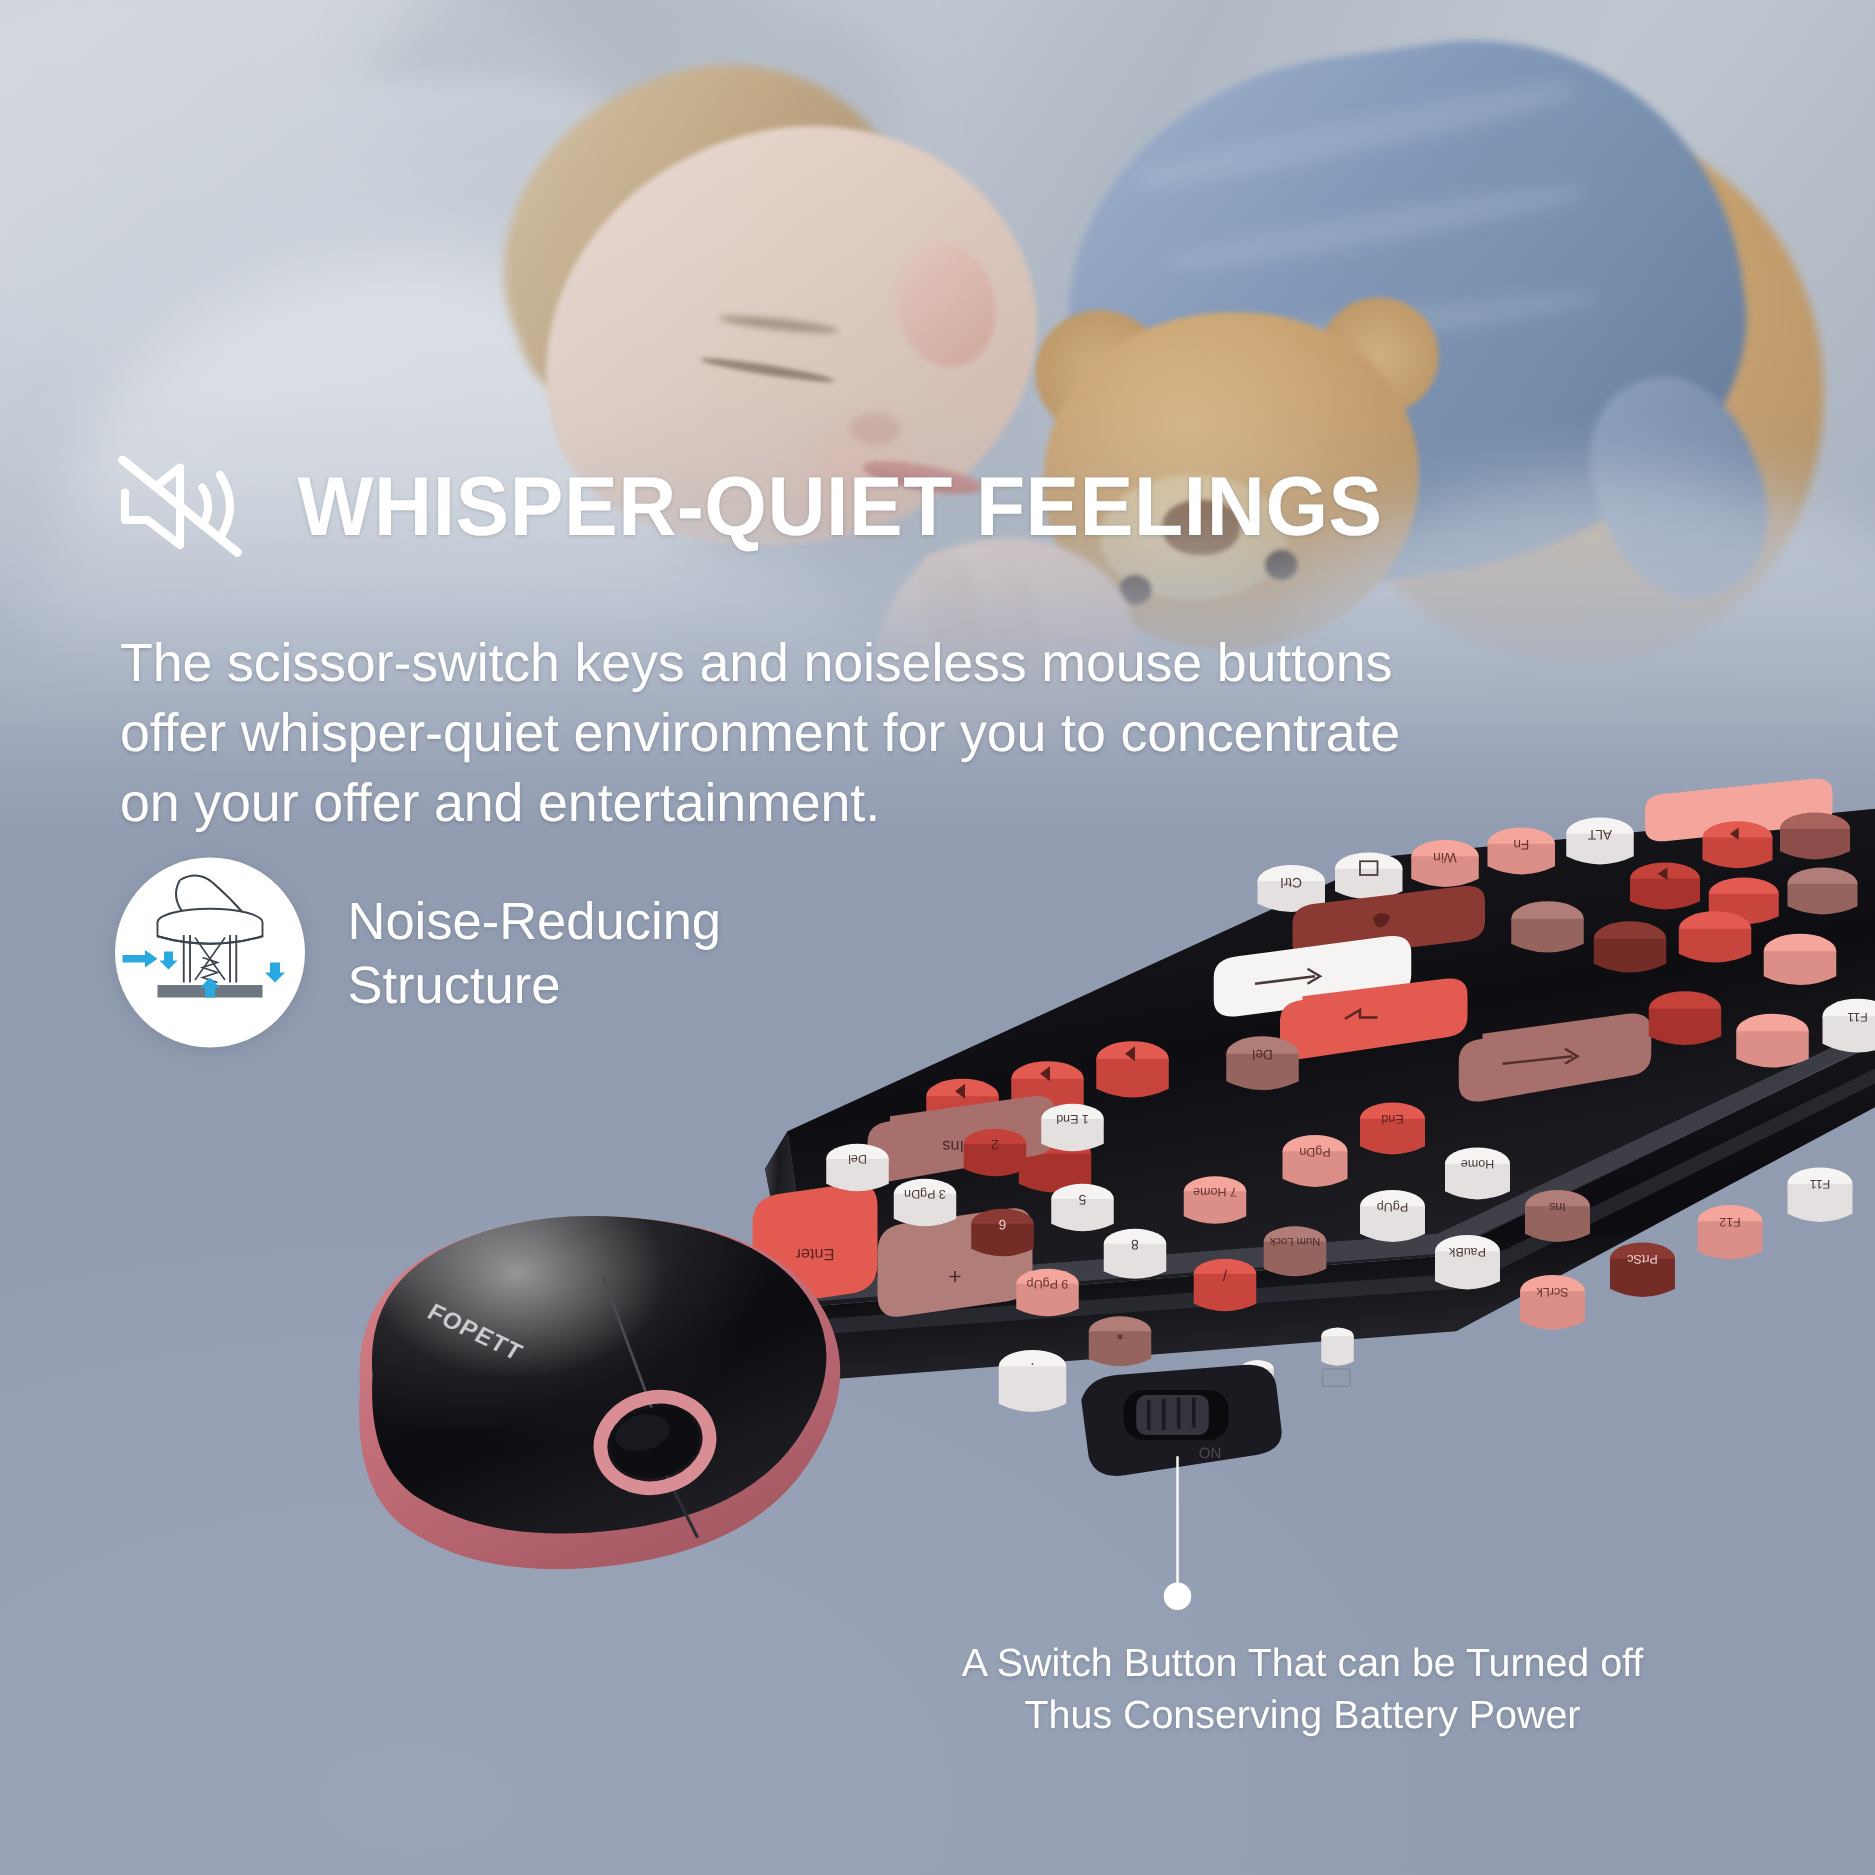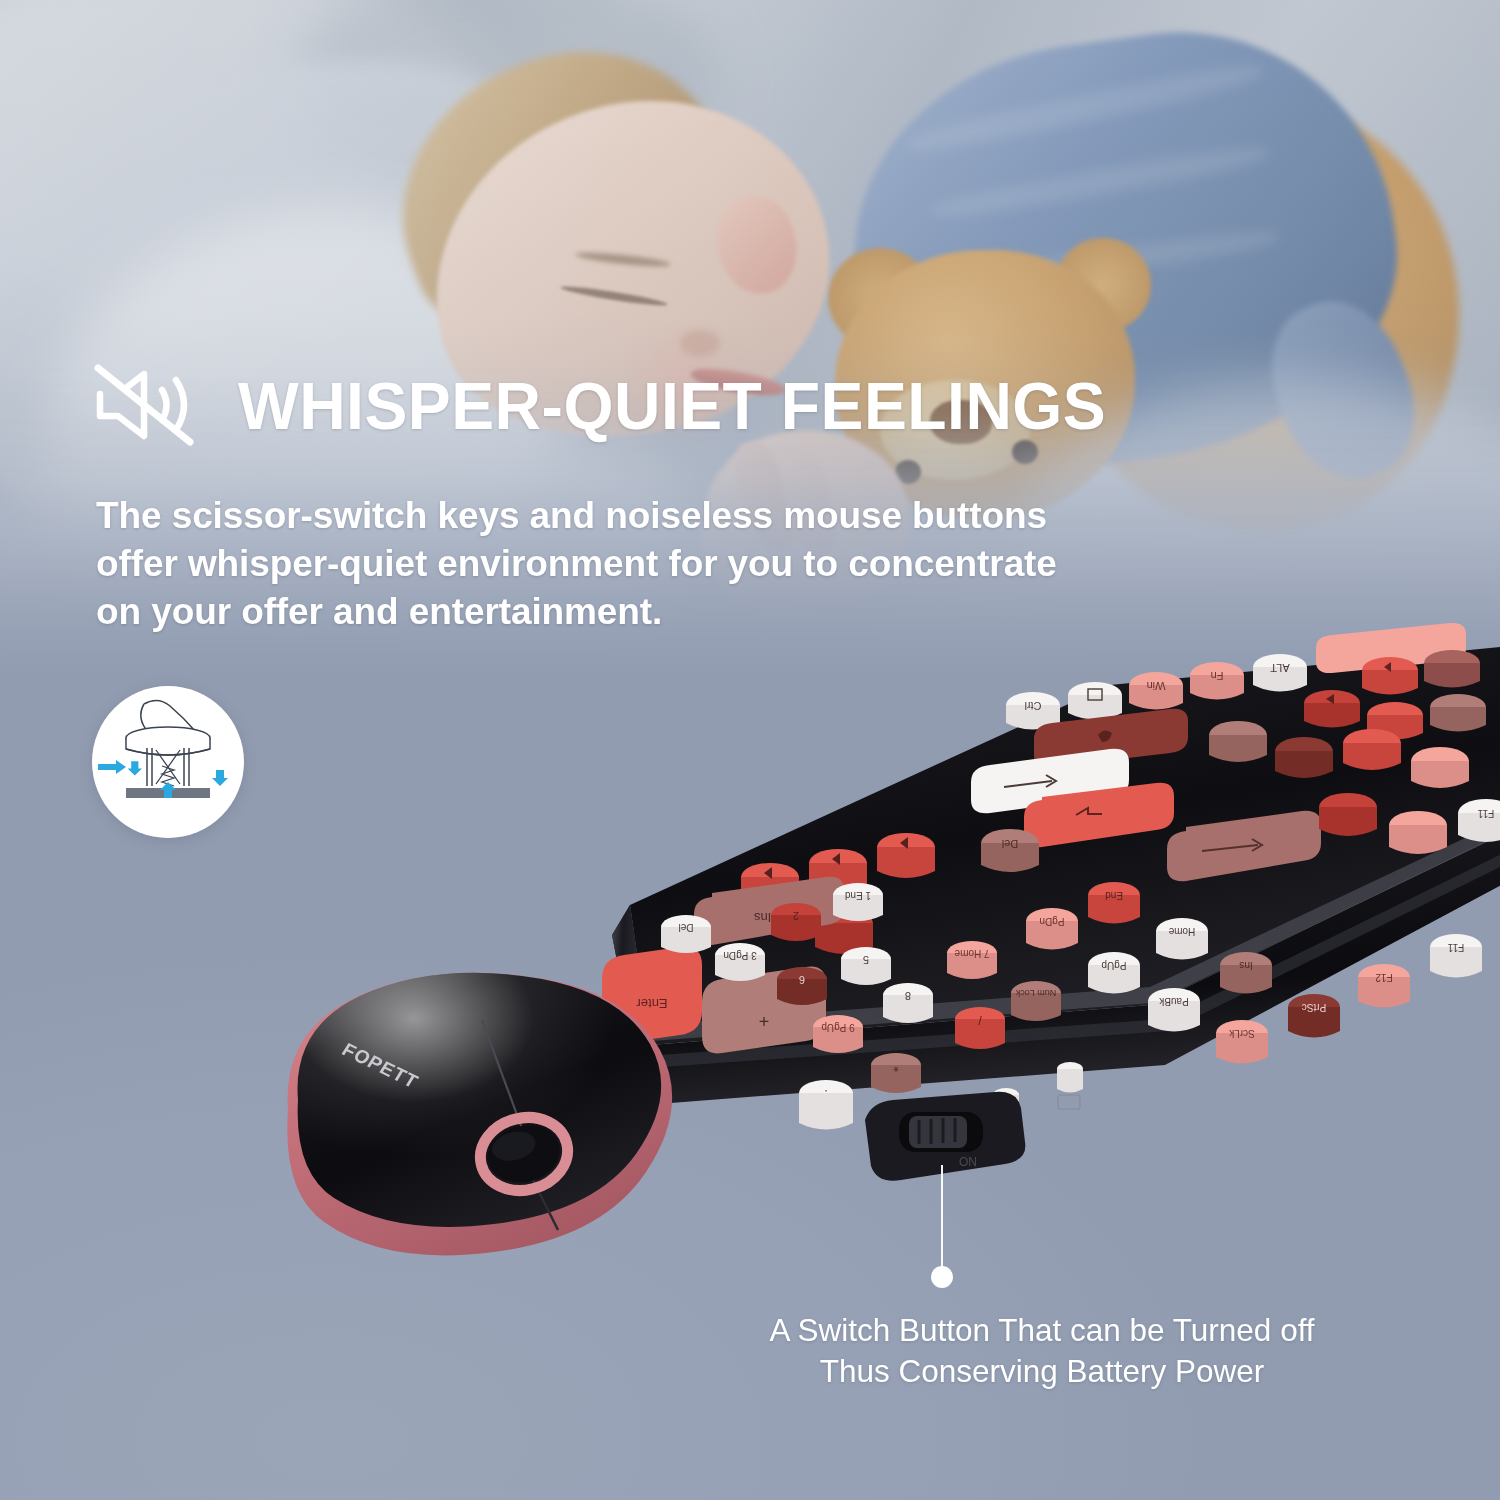--- a/index.html
+++ b/index.html
@@ -167,22 +167,22 @@
     position:absolute; left:92px; top:364px; display:flex; align-items:center; gap:26px;justify-content:space-between;
   }
   .mute-icon { width:120px; height:82px; flex:0 0 auto; }
   .headline {
     font-size:67px; font-weight:700; color:#ffffff; letter-spacing:.5px;
     line-height:1; white-space:nowrap;
     transform:scaleX(.96); transform-origin:left center;
     text-shadow:0 1px 3px rgba(60,70,86,.25);
   }
   .body-copy {
-    position:absolute; left:96px; top:492px; width:1080px;
-    font-size:37px; font-weight:700; color:#ffffff; line-height:1.30;
+    position:absolute; left:96px; top:504px; width:1080px;
+    font-size:43px; font-weight:400; color:#ffffff; line-height:1.30;
     letter-spacing:-.1px;
     text-shadow:0 1px 3px rgba(60,70,86,.28);
   }
   .body-copy p { white-space:nowrap; }
 
   
   .feature {
     position:absolute; left:92px; top:686px; display:flex; align-items:center; gap:34px;
   }
   .badge-circle {
@@ -306,20 +306,24 @@
           <path d="M70 80 L82 84 L70 88 L82 92 L70 96 L82 100" stroke-width="1.3"></path>
         </g>
         <rect x="34" y="102" width="84" height="10" fill="#6e7781"></rect>
         <g fill="#29a9e0">
           <path d="M6 78 L24 78 L24 74 L34 81 L24 88 L24 84 L6 84 Z"></path>
           <path d="M44 84 L52 84 L52 92 L56 92 L48 100 L40 92 L44 92 Z" transform="translate(-4,-4) scale(.9) translate(4,4)"></path>
           <path d="M124 84 L132 84 L132 92 L136 92 L128 100 L120 92 L124 92 Z"></path>
           <path d="M72 112 L80 112 L80 104 L84 104 L76 96 L68 104 L72 104 Z"></path>
         </g>
       </svg>
+    </div>
+    <div class="feature-label">
+      <div>Noise-Reducing</div>
+      <div>Structure</div>
     </div>
   </div>
 
   <svg class="keyboard" viewBox="0 0 930 600">
     <defs>
       <linearGradient id="chassis" x1="0" y1="0" x2="0.3" y2="1">
         <stop offset="0%" stop-color="#2a2a30"></stop>
         <stop offset="35%" stop-color="#141418"></stop>
         <stop offset="70%" stop-color="#0c0c10"></stop>
         <stop offset="100%" stop-color="#26262c"></stop>

